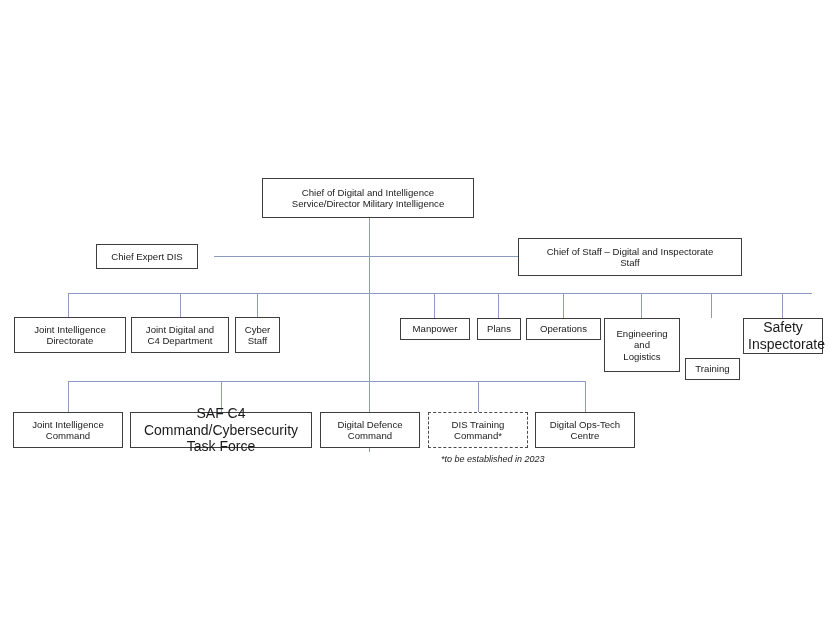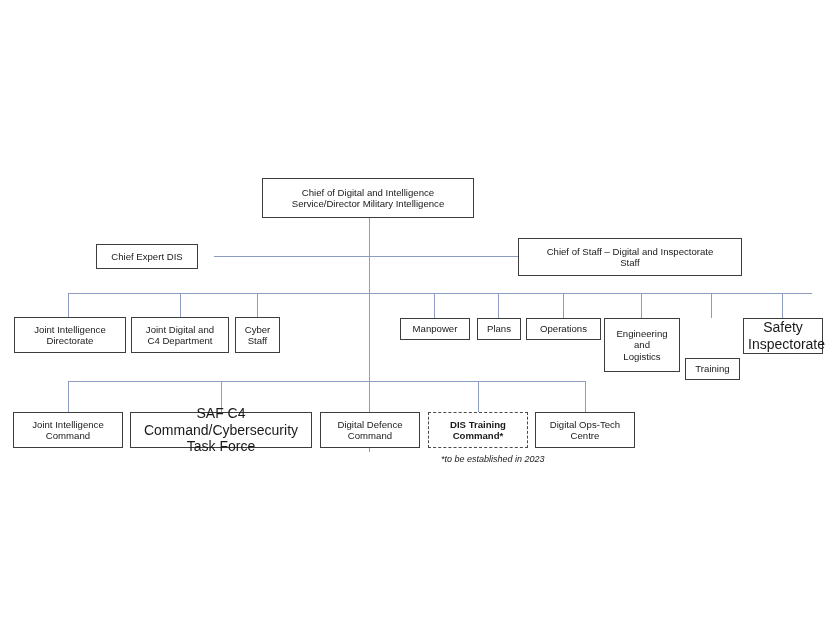--- a/index.html
+++ b/index.html
@@ -126,21 +126,21 @@
 Command</span>
     </div>
     <div class="node" style="left: 130px; top: 412px; width: 182px; height: 36px; font-size: 14px; border-color: rgb(61, 61, 61); color: rgb(26, 26, 26);">
       <span class="node-label">SAF C4 Command/Cybersecurity
 Task Force</span>
     </div>
     <div class="node" style="left: 320px; top: 412px; width: 100px; height: 36px; font-size: 9.6px; border-color: rgb(61, 61, 61); color: rgb(26, 26, 26);">
       <span class="node-label">Digital Defence
 Command</span>
     </div>
-    <div class="node dashed" style="left: 428px; top: 412px; width: 100px; height: 36px; font-size: 9.6px; border-color: rgb(74, 74, 74); color: rgb(26, 26, 26); font-weight: bold;">
+    <div class="node dashed" style="left: 428px; top: 412px; width: 100px; height: 36px; font-size: 9.6px; border-color: rgb(74, 74, 74); color: rgb(26, 26, 26);">
       <span class="node-label">DIS Training
 Command*</span>
     </div>
     <div class="node" style="left: 535px; top: 412px; width: 100px; height: 36px; font-size: 9.6px; border-color: rgb(61, 61, 61); color: rgb(26, 26, 26);">
       <span class="node-label">Digital Ops-Tech
 Centre</span>
     </div>
     <div class="footnote" style="left: 429px; top: 454px; font-size: 9px; color: rgb(26, 26, 26);">*to be established in 2023</div>
   </div>
 

